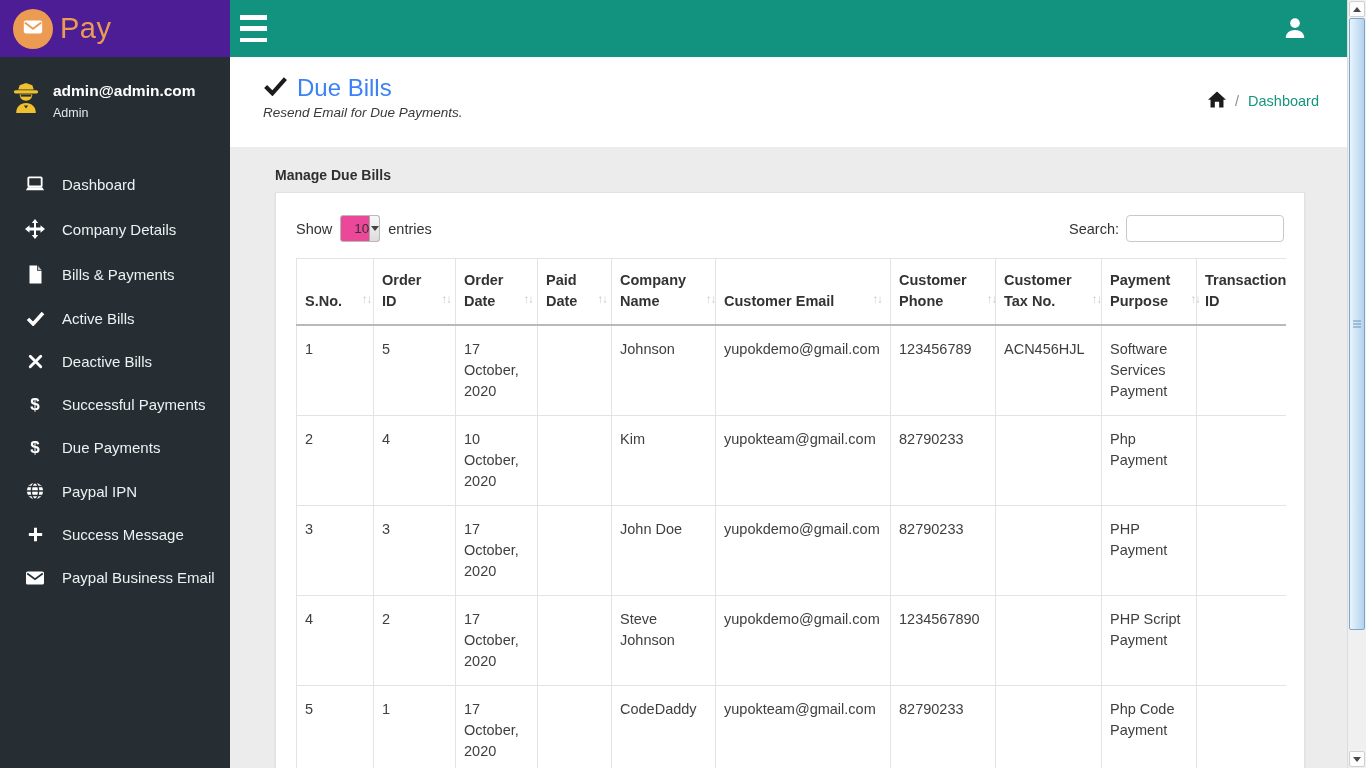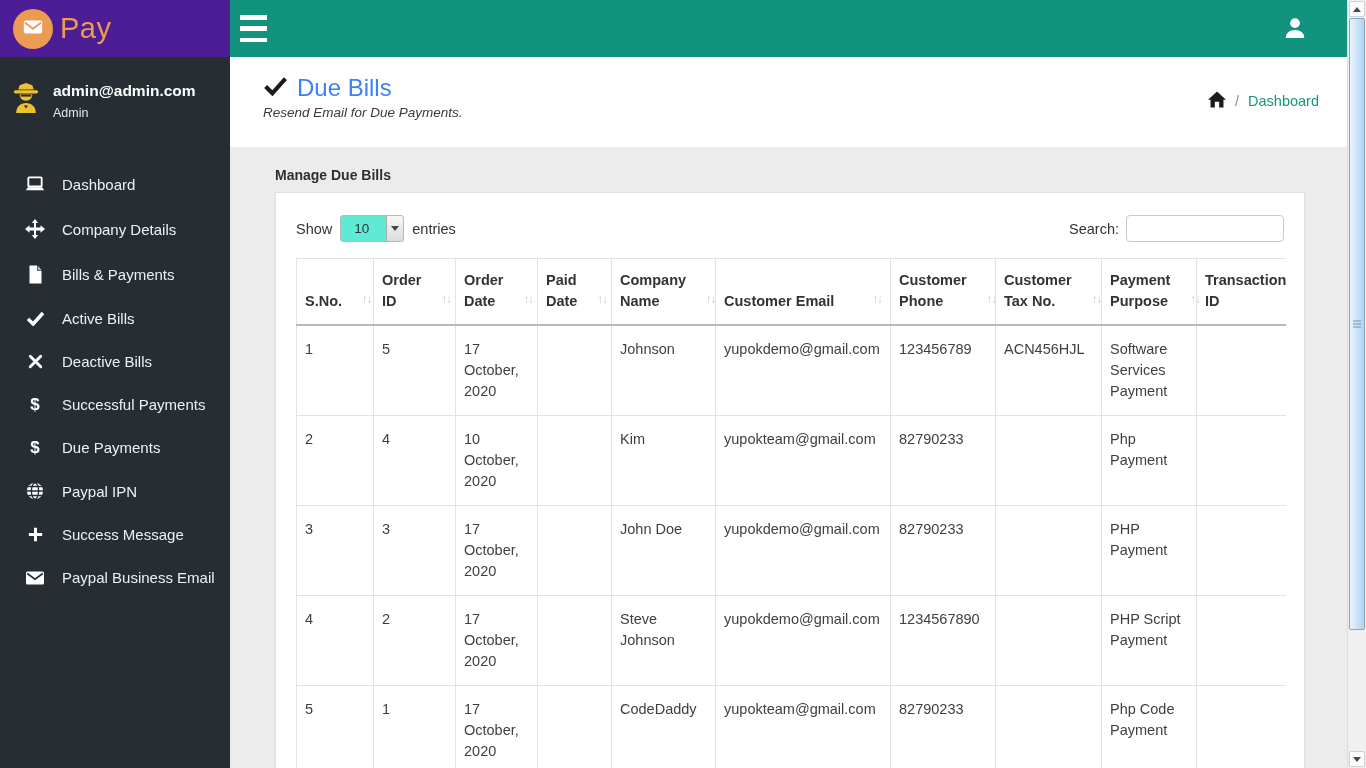--- a/index.html
+++ b/index.html
@@ -32,21 +32,21 @@
   .breadcrumb { position:absolute; top:34px; right:47px; display:flex; align-items:center; gap:9px; font-size:14.5px; }
   .crumb-sep { color:#8d8d8d; }
   .crumb-link { color:#15957E; text-decoration:none; cursor:pointer; }
 
   
   .content { position:absolute; left:230px; top:147px; width:1136px; height:621px; background:#ECECEC; padding:20px 0 0 45px; }
   .section-title { font-size:14px; font-weight:700; color:#2f2f2f; margin-bottom:9px; }
   .card { width:1030px; height:700px; background:#fff; border:1px solid #e2e2e2; box-shadow:0 1px 2px rgba(0,0,0,.07); padding:22px 20px 0; }
   .controls { display:flex; justify-content:space-between; align-items:center; margin-bottom:16px; }
   .length-ctl { display:flex; align-items:center; gap:8px; font-size:14.5px; color:#333; }
-  .select { width:64px; height:27px; border:1px solid #b9b9b9; border-radius:3px; background:#5eead4; display:flex; align-items:stretch; cursor:pointer; overflow:hidden; }
+  .select { width:40px; height:27px; border:1px solid #b9b9b9; border-radius:3px; background:#ec4899; display:flex; align-items:stretch; cursor:pointer; overflow:hidden; }
   .select-value { flex:1; font-size:13.5px; color:#333; display:flex; align-items:center; padding-left:13px; }
   .select-btn { width:17px; background:linear-gradient(#f8f8f8,#dcdcdc); border-left:1px solid #ababab; display:flex; align-items:center; justify-content:center; }
   .select-caret { width:0; height:0; border-left:4px solid transparent; border-right:4px solid transparent; border-top:5px solid #444; }
   .search-ctl { display:flex; align-items:center; gap:7px; font-size:14.5px; color:#333; }
   .search-input { width:158px; height:27px; border:1px solid #c9c9c9; border-radius:4px; outline:none; padding:0 8px; font-size:13.5px; font-family:inherit; }
 
   .table-clip { width:990px; overflow:hidden; }
   table { width:1000px; table-layout:fixed; border-collapse:collapse; background:#fff; }
   th, td { border:1px solid #e3e3e3; font-size:14.5px; }
   th { height:66px; vertical-align:bottom; padding:8px 8px 12px; text-align:left; font-weight:700; color:#333; border-bottom:2px solid #b9b9b9; cursor:pointer; }

